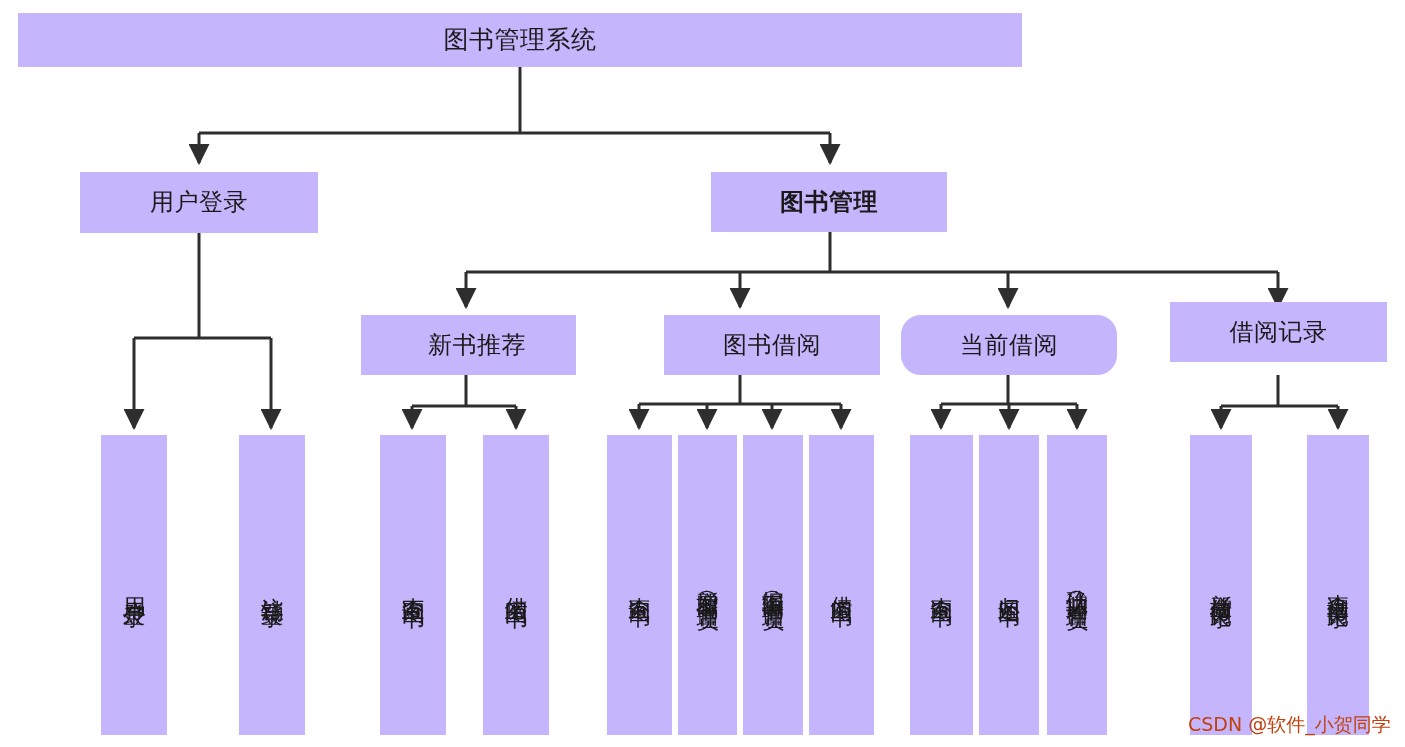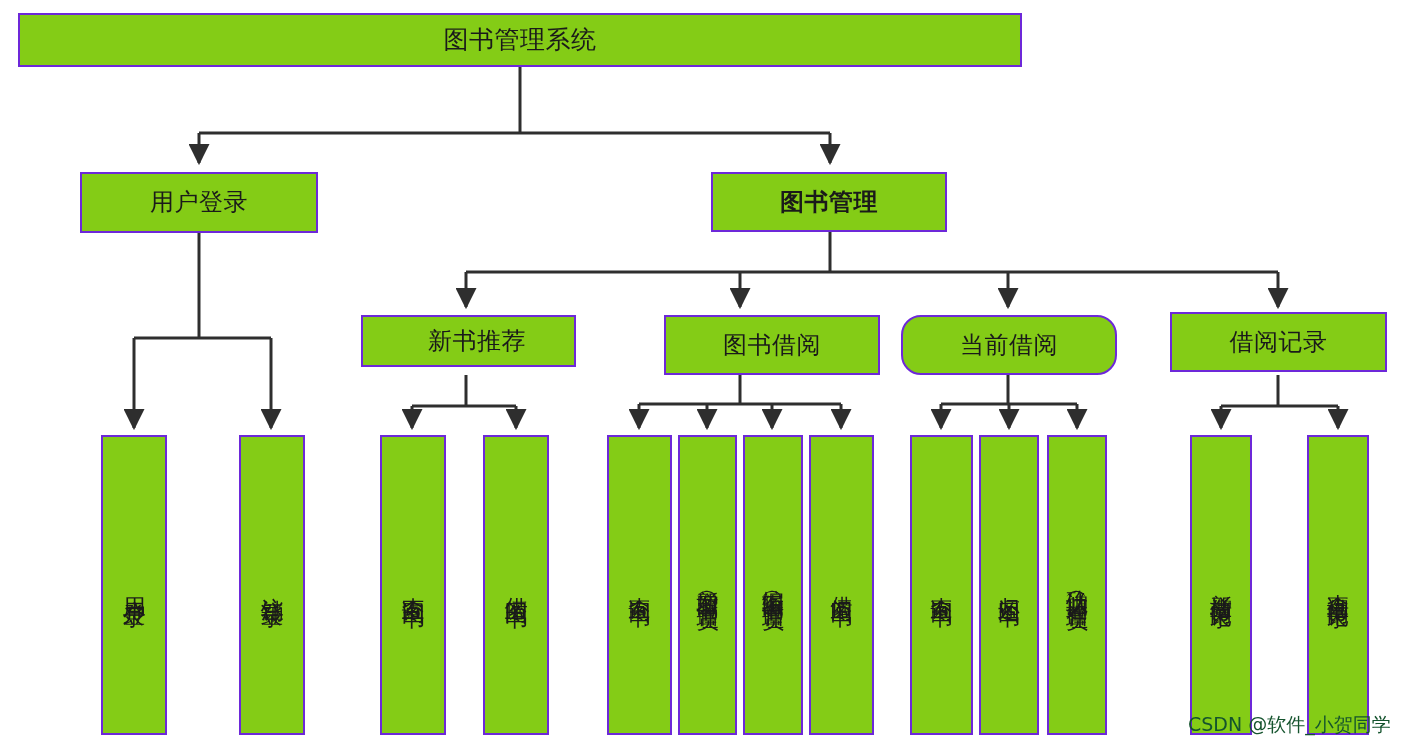--- a/index.html
+++ b/index.html
@@ -22,22 +22,22 @@
     position: absolute;
     left: 0;
     top: 0;
     width: 1405px;
     height: 747px;
     pointer-events: none;
   }
   .node {
     position: absolute;
     box-sizing: border-box;
-    background: #84cc16;
-    border: 2px solid #6d28d9;
+    background: #c4b5fd;
+    border: 2px solid #c4b5fd;
     display: flex;
     align-items: center;
     justify-content: center;
     color: #1a1a1a;
   }
   .node .label {
     display: block;
     text-align: center;
     line-height: 1.12;
     letter-spacing: 0.5px;
@@ -66,21 +66,21 @@
     white-space: normal;
   }
   .node.vert.narrow .label {
     font-size: 22px;
   }
   .watermark {
     position: absolute;
     left: 1188px;
     top: 712px;
     font-size: 19px;
-    color: #14532d;
+    color: #c2410c;
     white-space: nowrap;
     font-family: "DejaVu Sans", "Liberation Sans", sans-serif;
   }
 </style>
 </head>
 <body>
 
 <div id="canvas">
 
   <svg class="connectors" viewBox="0 0 1405 747" xmlns="http://www.w3.org/2000/svg">
@@ -137,30 +137,30 @@
     <span class="label">图书管理系统</span>
   </div>
 
   <div class="node horiz" style="left:80px; top:172px; width:238px; height:61px;">
     <span class="label">用户登录</span>
   </div>
   <div class="node horiz" style="left:711px; top:172px; width:236px; height:60px;font-weight:bold;">
     <span class="label">图书管理</span>
   </div>
 
-  <div class="node horiz" style="left:361px; top:315px; width:215px; height:52px;padding-left:17px;">
+  <div class="node horiz" style="left:361px; top:315px; width:215px; height:60px;padding-left:17px;">
     <span class="label">新书推荐</span>
   </div>
   <div class="node horiz" style="left:632px; top:315px; width:216px; height:60px;margin-left:32px;">
     <span class="label">图书借阅</span>
   </div>
   <div class="node horiz" style="left:901px; top:315px; width:216px; height:60px;border-radius:20px;">
     <span class="label">当前借阅</span>
   </div>
-  <div class="node horiz" style="left:1170px; top:312px; width:217px; height:60px;">
+  <div class="node horiz" style="left:1170px; top:302px; width:217px; height:60px;">
     <span class="label">借阅记录</span>
   </div>
 
   <div class="node vert" style="left:101px; top:435px; width:66px; height:300px;">
     <span class="label">用户登录</span>
   </div>
   <div class="node vert" style="left:239px; top:435px; width:66px; height:300px;">
     <span class="label">注销登录</span>
   </div>
 

